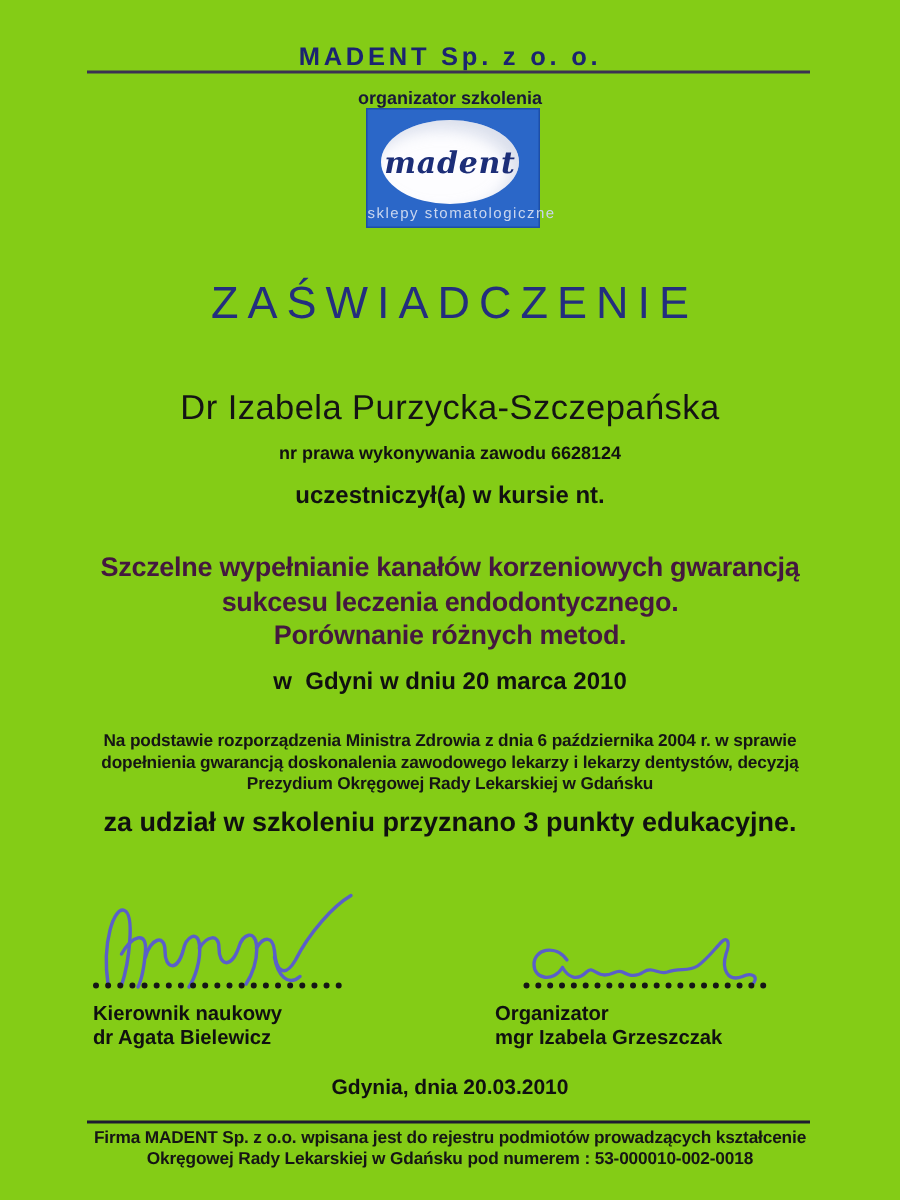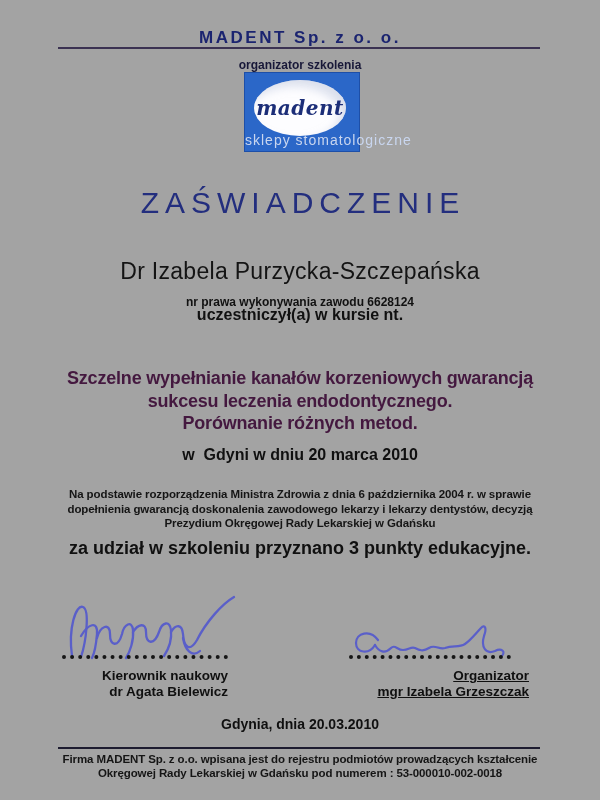--- a/index.html
+++ b/index.html
@@ -4,21 +4,21 @@
 <style>
   html,body{margin:0;padding:0;}
   body{
     width:600px;height:800px;
     background:#f5f4f2;
     font-family:"Liberation Sans",sans-serif;
     -webkit-font-smoothing:antialiased;
   }
   .page{
     position:relative;width:600px;height:800px;
-    background:#a3a3a3;overflow:hidden;
+    background:#84cc16;overflow:hidden;
   }
   .abs{position:absolute;left:0;width:600px;text-align:center;}
 
   
   .company{
     top:28px;font-size:17px;font-weight:bold;color:#1b2470;
     letter-spacing:2.5px;
   }
   .rule{position:absolute;left:58px;width:482px;height:0;border-top:2px solid #3b3252;}
   .rule-top{top:47px;}
@@ -35,47 +35,47 @@
     background:#fdfdff;border-radius:50%;
     box-shadow:inset -6px 6px 10px rgba(190,198,220,.55);
     display:flex;align-items:center;justify-content:center;
   }
   .logo-word{
     font-family:"DejaVu Serif",serif;font-style:italic;font-weight:bold;
     font-size:20px;color:#1c2e78;letter-spacing:.5px;
   }
   .logo-tagline{
     position:absolute;bottom:3px;left:0;width:100%;text-align:center;
-    font-size:14px;color:#c9d6ef;letter-spacing:1px;white-space:nowrap;
+    font-size:10px;color:#c9d6ef;letter-spacing:1px;white-space:nowrap;
   }
 
   
   .title{top:186px;font-size:30px;color:#232e7e;letter-spacing:6px;text-indent:6px;}
   .recipient{top:258px;font-size:23px;color:#141414;letter-spacing:.3px;}
   .license{top:295px;font-size:12px;font-weight:bold;color:#111;}
-  .participation{top:306px;font-size:16px;font-weight:bold;color:#111;}
+  .participation{top:322px;font-size:16px;font-weight:bold;color:#111;}
   .course{
     top:367px;font-size:18px;font-weight:bold;color:#44183f;
     line-height:22.5px;letter-spacing:-.2px;
   }
   .event{top:446px;font-size:16px;font-weight:bold;color:#101010;white-space:pre;}
   .legal{top:487px;font-size:11.5px;font-weight:bold;color:#151515;line-height:14.5px;letter-spacing:-.1px;}
   .points{top:538px;font-size:18px;font-weight:bold;color:#101010;}
 
   
   .sig-ink{position:absolute;}
   .dotline{position:absolute;top:655px;height:0;border-bottom:4px dotted #161616;}
   .dotline-left{left:62px;width:166px;}
   .dotline-right{left:349px;width:162px;}
   .sig-label{
     position:absolute;top:668px;font-size:13.5px;font-weight:bold;color:#101010;
-    line-height:16px;text-align:right;
+    line-height:16px;text-align:left;
   }
   .sig-label-left{left:62px;width:166px;}
-  .sig-label-right{left:367px;width:162px;text-decoration:underline;}
+  .sig-label-right{left:330px;width:162px;}
 
   
   .date-line{top:716px;font-size:14px;font-weight:bold;color:#101010;}
   .registry{top:752px;font-size:11.5px;font-weight:bold;color:#151515;line-height:14px;letter-spacing:-.1px;text-align:center;}
 </style>
 </head>
 <body>
 
 <div class="page">
 

